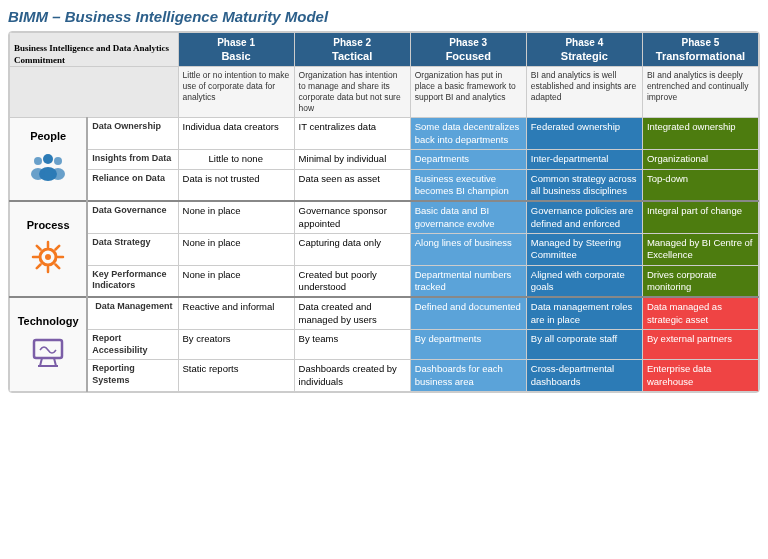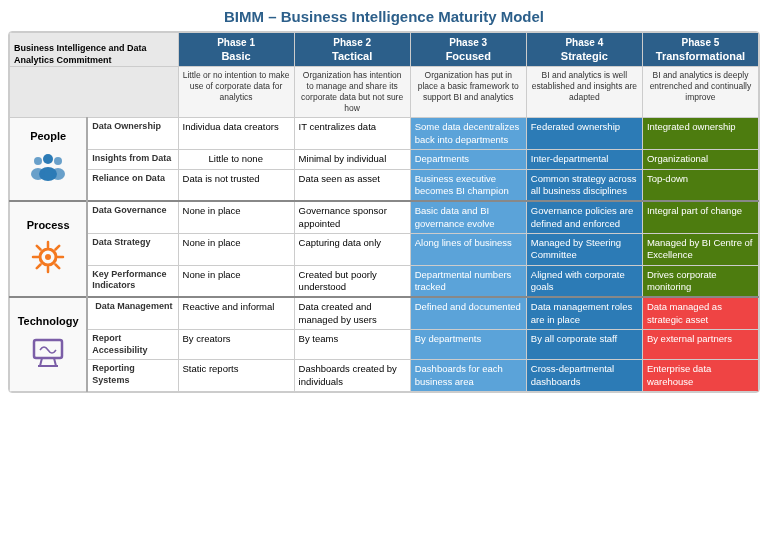--- a/index.html
+++ b/index.html
@@ -1,39 +1,39 @@
 <!DOCTYPE html>
 <html><head>
   <meta charset="utf-8">
   <style>
     * { box-sizing: border-box; margin: 0; padding: 0; }
     body { font-family: Arial, sans-serif; background: #fff; width: 768px; min-height: 559px; font-size: 11px; }
     .container { width: 768px; padding: 8px; }
     .header { display: flex; align-items: center; margin-bottom: 6px; }
     .logo { display: flex; align-items: center; margin-right: auto; }
     .logo-icon { width: 32px; height: 32px; margin-right: 6px; }
-    .title { text-align: center; font-size: 15px; font-weight: bold; color: #2c5f8a; flex: 1; }
+    .title { font-size: 15px; font-weight: bold; color: #2c5f8a; flex: 1; font-style: italic; }
     .table-wrapper { border: 1px solid #ccc; border-radius: 4px; overflow: hidden; }
     table { width: 100%; border-collapse: collapse; }
     th, td { border: 1px solid #ccc; padding: 3px 4px; vertical-align: top; font-size: 9.5px; line-height: 1.3; }
     
     
     .phase-header { background: #2c5f8a; color: #fff; text-align: center; font-weight: bold; font-size: 10px; }
-    .phase-desc { background: #f5f5f5; font-size: 8.5px; color: #333; text-align: center; }
+    .phase-desc { background: #f5f5f5; font-size: 8.5px; color: #333; }
     
     
     .cat-cell { background: #f9f9f9; font-weight: bold; font-size: 11px; text-align: center; vertical-align: middle; border-right: 2px solid #aaa; }
     .sub-label { font-size: 9px; font-weight: bold; color: #333; background: #fff; }
     .p3 { background: #5ba3d9; color: #fff; }
     .p4 { background: #2c7bb6; color: #fff; }
     .p5-orange { background: #4d7c0f; color: #fff; }
     .p5-purple { background: #ef4444; color: #fff; }
     .divider-row td { border-top: 2px solid #888; }
     
-    .bi-header-cell { background: #e8e8e8; font-weight: bold; font-size: 9px; vertical-align: bottom; padding-bottom: 0; }
+    .bi-header-cell { background: #e8e8e8; font-weight: bold; font-size: 9px; vertical-align: bottom; padding-bottom: 0; font-family: Liberation Serif, serif; }
   </style>
 </head>
 <body>
 
 <div class="container">
 
   <div class="header">
     <div class="title">BIMM – Business Intelligence Maturity Model</div>
   </div>
 

